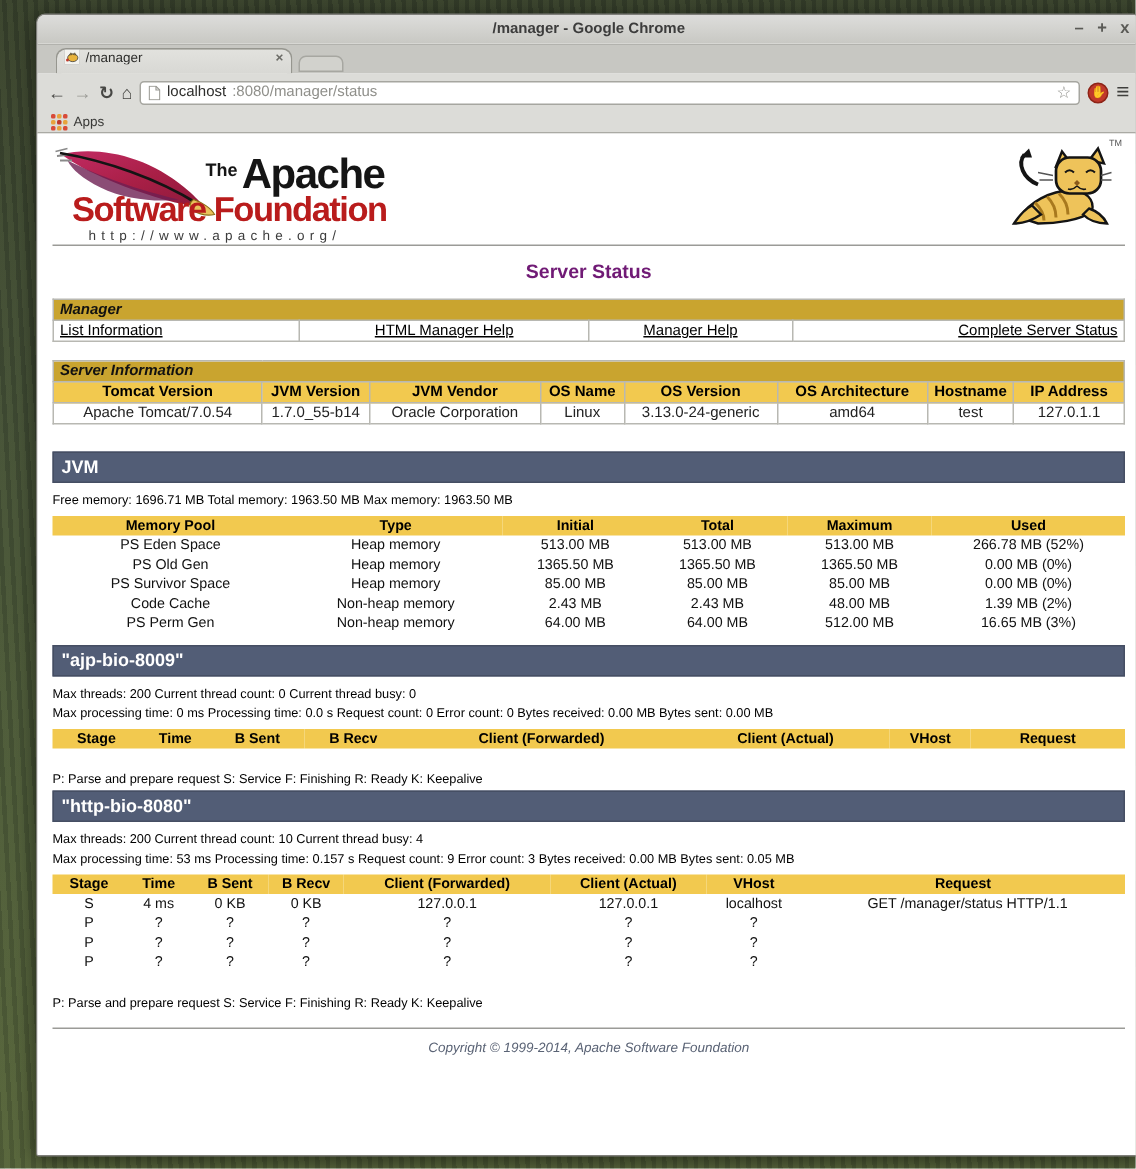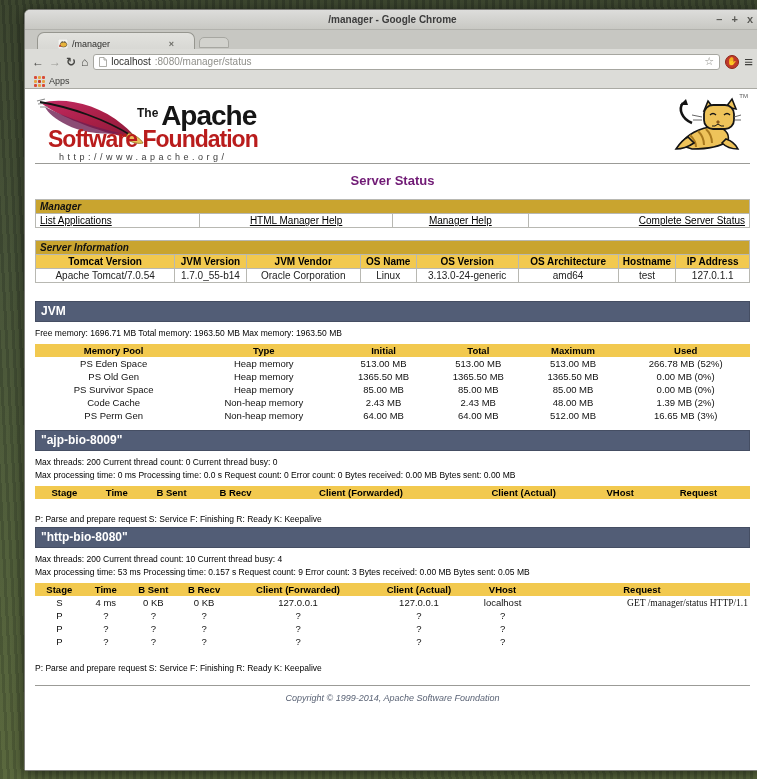--- a/index.html
+++ b/index.html
@@ -24,21 +24,21 @@
     font-size:10px; font-weight:bold; color:#3c3c3c; border-bottom:1px solid #b2b2ad;
   }
   .win-controls { position:absolute; right:7px; top:0; height:100%; display:flex; align-items:center; gap:9px; }
   .win-btn { font-size:11px; color:#5a5a56; line-height:1; cursor:default; font-weight:bold; }
   .tabstrip {
     height:19px; flex:0 0 19px; background:#c7c7c2; display:flex; align-items:flex-end; padding:0 0 0 12px;
   }
   .tab {
     width:158px; height:17px; background:linear-gradient(#e2e2de,#d8d8d4);
     border:1px solid #96968f; border-bottom:none; border-radius:7px 7px 0 0;
-    display:flex; align-items:flex-end; padding:0 20px; gap:4px; font-size:9px; color:#2e2e2c;
+    display:flex; align-items:flex-start; padding:0 5px; gap:4px; font-size:9px; color:#2e2e2c;
   }
   .tab-label { flex:1; white-space:nowrap; overflow:hidden; }
   .tab-close { color:#6b6b66; font-size:9px; font-weight:bold; }
   .newtab-stub { width:30px; height:11px; margin:0 0 1px 4px; background:#d2d2cd; border:1px solid #a7a7a1; border-radius:5px 5px 0 0; }
   .toolbar {
     height:25px; flex:0 0 25px; background:#dcdcd8; display:flex; align-items:center; gap:5px; padding:0 7px;
   }
   .nav-icon { font-size:12px; font-weight:bold; color:#474744; line-height:1; }
   .nav-icon.disabled { color:#9a9a95; }
   .urlbar {
@@ -90,21 +90,21 @@
   
   .section-bar {
     background:#525d76; color:#fff; font-weight:bold; font-size:12px;
     padding:2px 5px 3px; margin:2px 0 6px; border:1px solid #454e63;
   }
   .meta-line { font-size:8.5px; margin:2px 0; color:#000; line-height:1.3; }
   
   table.stable { width:100%; border-collapse:collapse; table-layout:fixed; margin-top:5px; }
   table.stable th { background:#f2c94f; font-weight:bold; font-size:9.5px; padding:1px 2px; height:13px; text-align:center; }
   table.stable td { font-size:9.5px; padding:0 2px; height:13px; text-align:center; color:#111; }
-  table.conn td:last-child { text-align:right; padding-left:8px;font-family:Liberation Serif, serif; }
+  table.conn td:last-child { text-align:center; padding-left:8px; }
   .legend { font-size:8.5px; margin:15px 0 3px; }
   .footer-rule { border:none; border-top:1px solid #9b9b97; margin:12px 0 0; }
   .copyright { text-align:center; font-style:italic; font-size:9px; color:#5a6375; margin-top:7px; }
 </style>
 </head>
 <body>
 
 <div class="window">
 
   <div class="titlebar">
@@ -215,21 +215,21 @@
           <col style="width:23%">
           <col style="width:27%">
           <col style="width:19%">
           <col style="width:31%">
         </colgroup>
       <tbody>
           <tr class="title-row">
         <td colspan="4">Manager</td>
       </tr>
       <tr class="mgr-links">
-        <td><a href="#">List Applications</a></td>
+        <td><a href="#">List Information</a></td>
         <td><a href="#">HTML Manager Help</a></td>
         <td><a href="#">Manager Help</a></td>
         <td><a href="#">Complete Server Status</a></td>
       </tr>
     </tbody>
       </table>
 
     <div class="gap"></div>
 
     <table class="btable">

